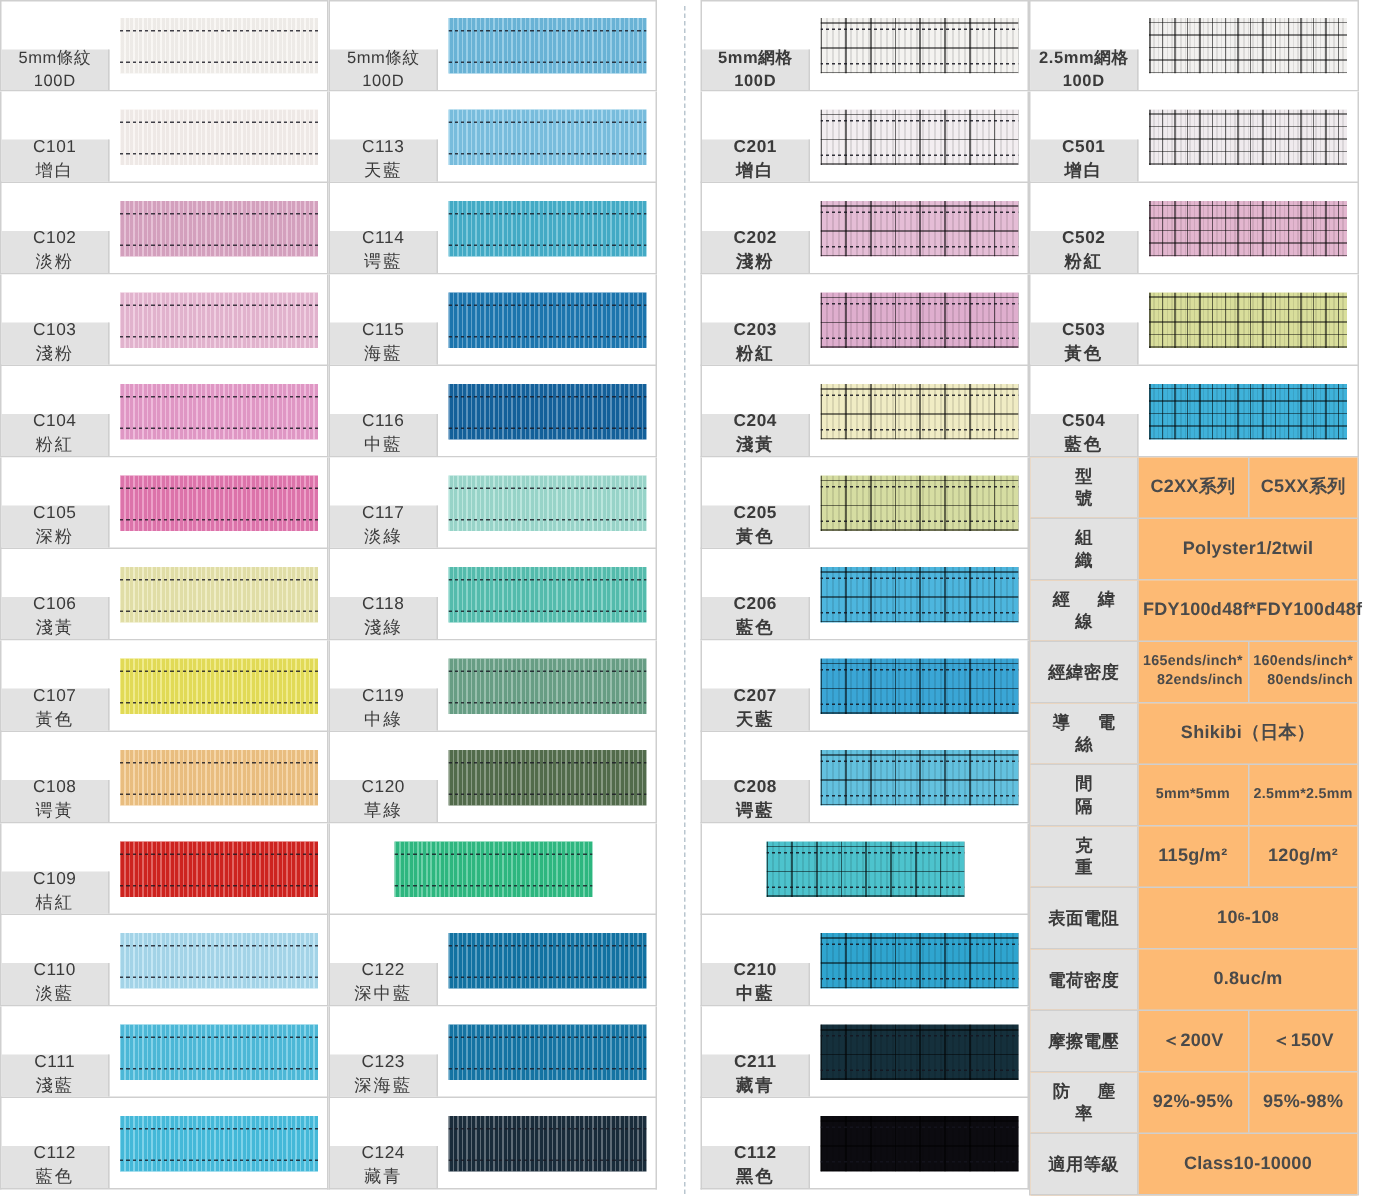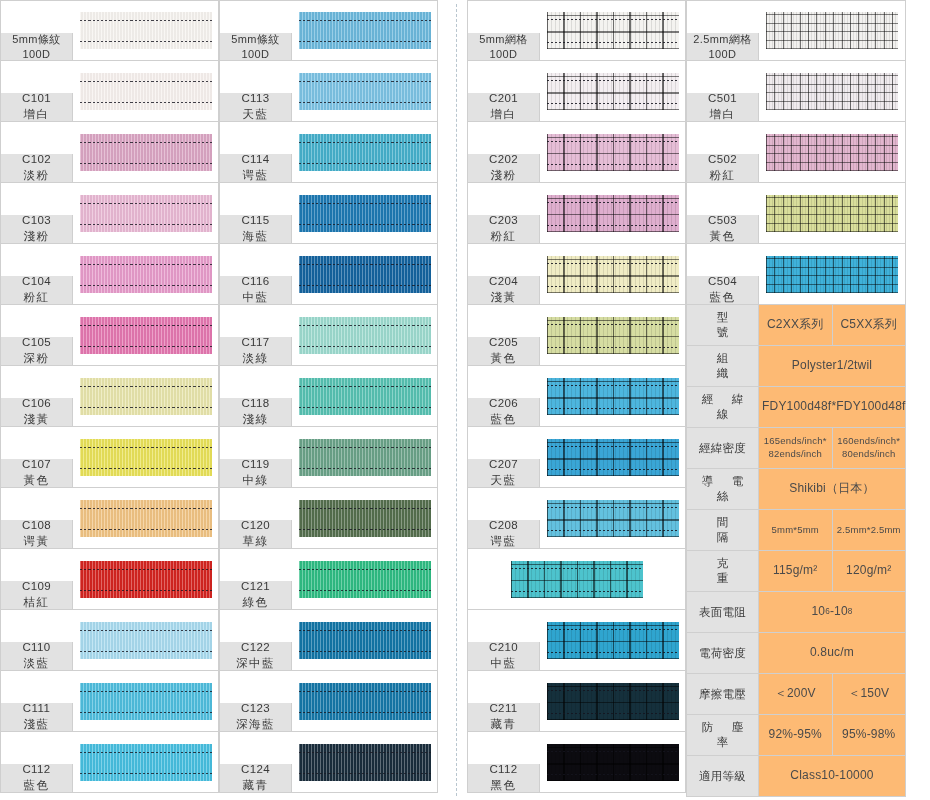--- a/index.html
+++ b/index.html
@@ -25,21 +25,21 @@
     width: 20px; height: 800px;
     position: relative;
     flex: 0 0 20px;
   }
   .divider::after {
     content: "";
     position: absolute;
     left: 9px; top: 4px; bottom: 4px;
     border-left: 1px dashed #b9c6cf;
   }
-  .panel-right { width: 463px; }
+  .panel-right { width: 463px; font-weight: bold; }
 
   .swatch-col {
     width: 219px;
     flex: 0 0 219px;
   }
   .swatch-col.col4 { width: 220px; flex: 0 0 220px; }
 
   
   .srow {
     display: flex;
@@ -172,21 +172,21 @@
     display: flex;
     align-items: center;
     justify-content: center;
     font-size: 12px;
     color: #4a4a4a;
     letter-spacing: .2px;
     text-align: center;
     padding: 4px 3px;
     line-height: 1.3;
   }
-  .trow .tval.small { font-size: 9.5px; line-height: 1.35; }
+  .trow .tval.small { font-size: 9.5px; line-height: 1.35; text-align: right; }
   .trow .tval.divider-l { border-left: 1px solid #cfcfcf; }
   .trow .tval.span2 { flex: 1 1 auto; }
   sup { font-size: .68em; vertical-align: super; }
 </style>
 </head>
 <body>
 
 <div id="page">
 
   <div class="panel panel-left">
@@ -385,24 +385,20 @@
         <div class="srow">
           <div class="label">
             <div>C120</div>
             <div class="l2">草綠</div>
           </div>
           <div class="cell">
             <div class="fabric stripe-tex" style="background: rgb(85, 111, 78);"></div>
           </div>
         </div>
         <div class="srow">
-          <div class="label">
-            <div>C121</div>
-            <div class="l2">綠色</div>
-          </div>
           <div class="cell">
             <div class="fabric stripe-tex" style="background: rgb(47, 189, 132);"></div>
           </div>
         </div>
         <div class="srow">
           <div class="label">
             <div>C122</div>
             <div class="l2">深中藍</div>
           </div>
           <div class="cell">

